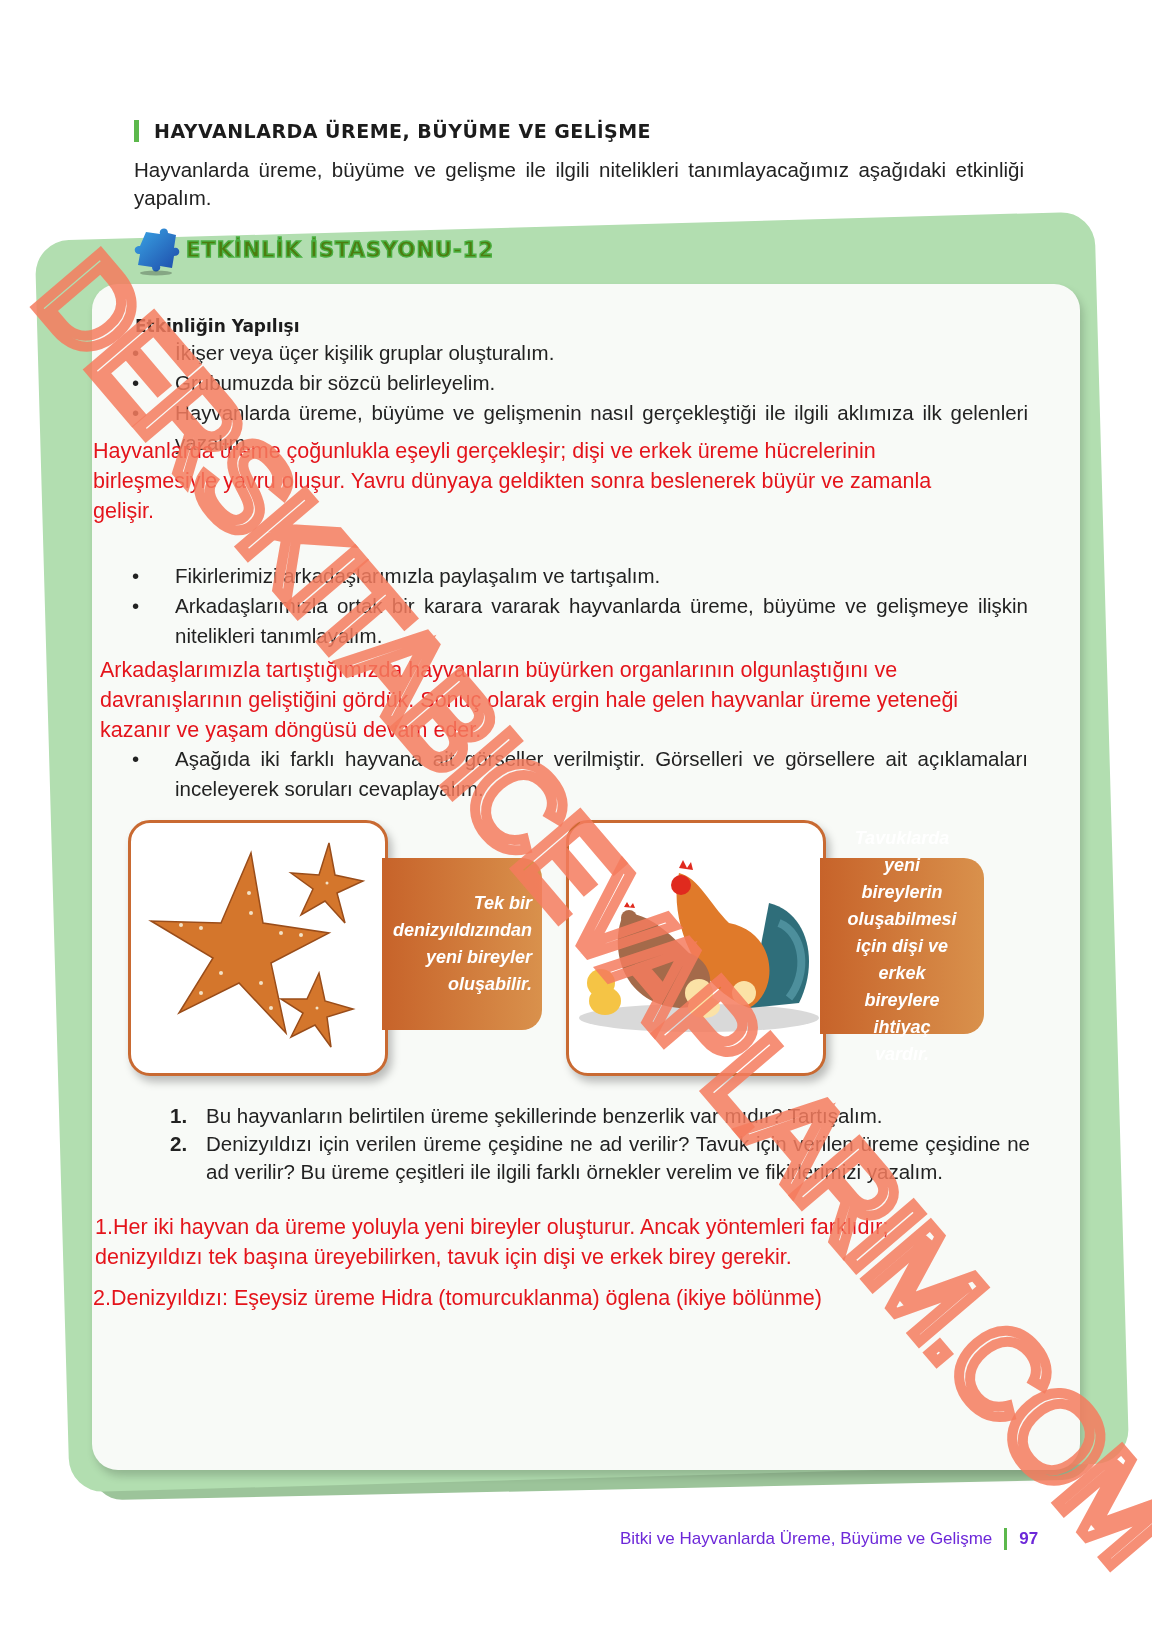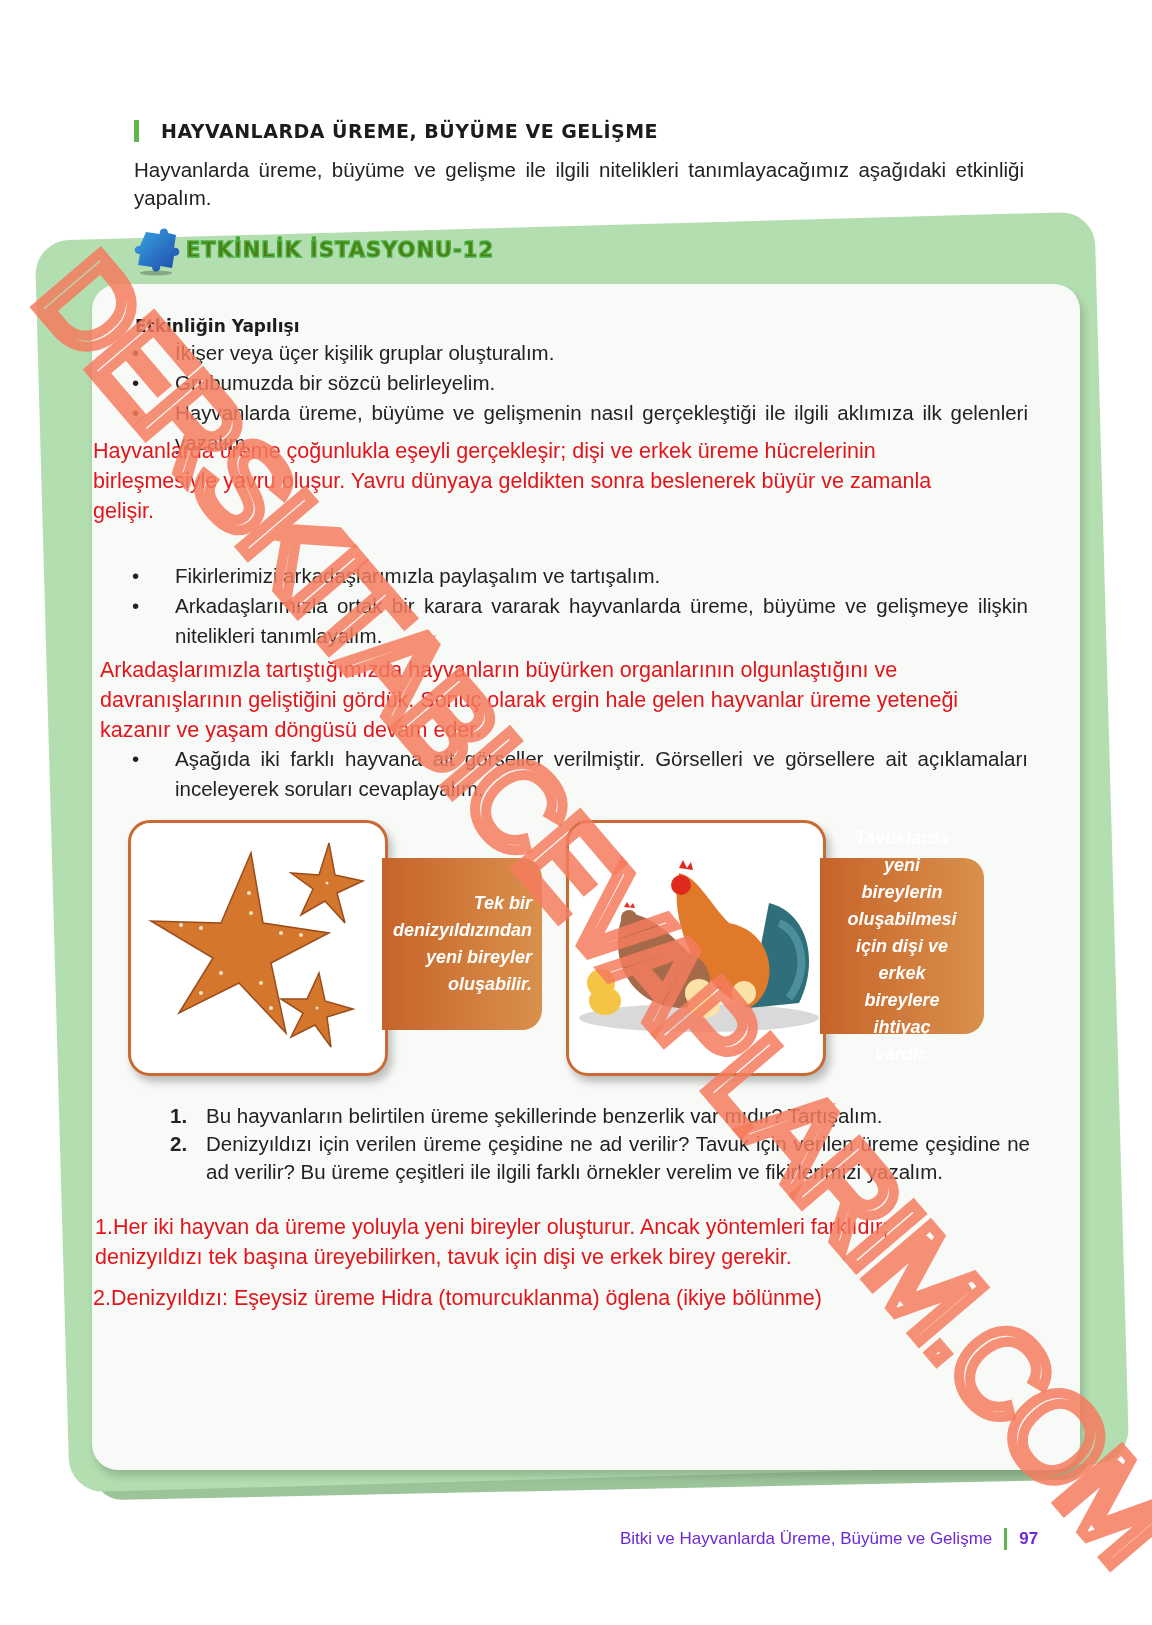--- a/index.html
+++ b/index.html
@@ -3,21 +3,21 @@
 <meta charset="utf-8">
 <style>
   html, body { margin:0; padding:0; }
   body {
     width:1152px; height:1625px; position:relative; overflow:hidden;
     background:#ffffff; font-family:"Liberation Sans", sans-serif; color:#1a1a1a;
   }
   .section-title {
     position:absolute; left:134px; top:120px; font-family:"DejaVu Sans", sans-serif;
     font-weight:bold; font-size:19px; letter-spacing:0.5px; color:#1c1c1c;
-    padding-left:22px; border-left:5px solid #5cb84c; line-height:22px;
+    padding-left:15px; border-left:5px solid #5cb84c; line-height:22px;
   }
   .intro {
     position:absolute; left:134px; top:156px; width:890px; font-size:20.5px;
     line-height:28px; color:#222; text-align:justify;
   }
   .bg-tilt {
     position:absolute; left:52px; top:226px; width:1060px; height:1252px;
     background:#b2deb0; border-radius:34px; transform:rotate(-1.6deg);
     transform-origin:center;
   }

